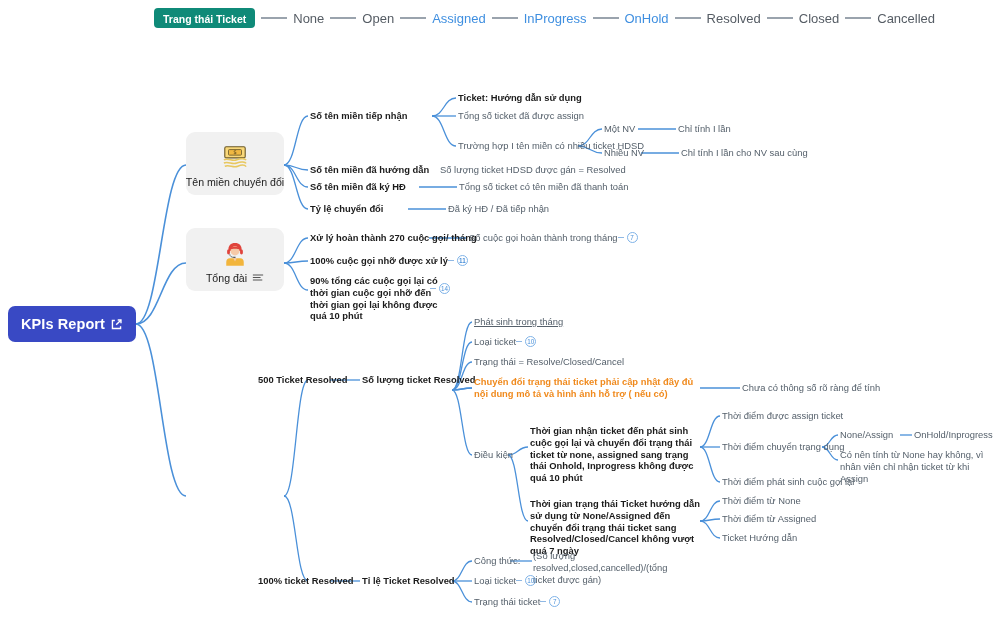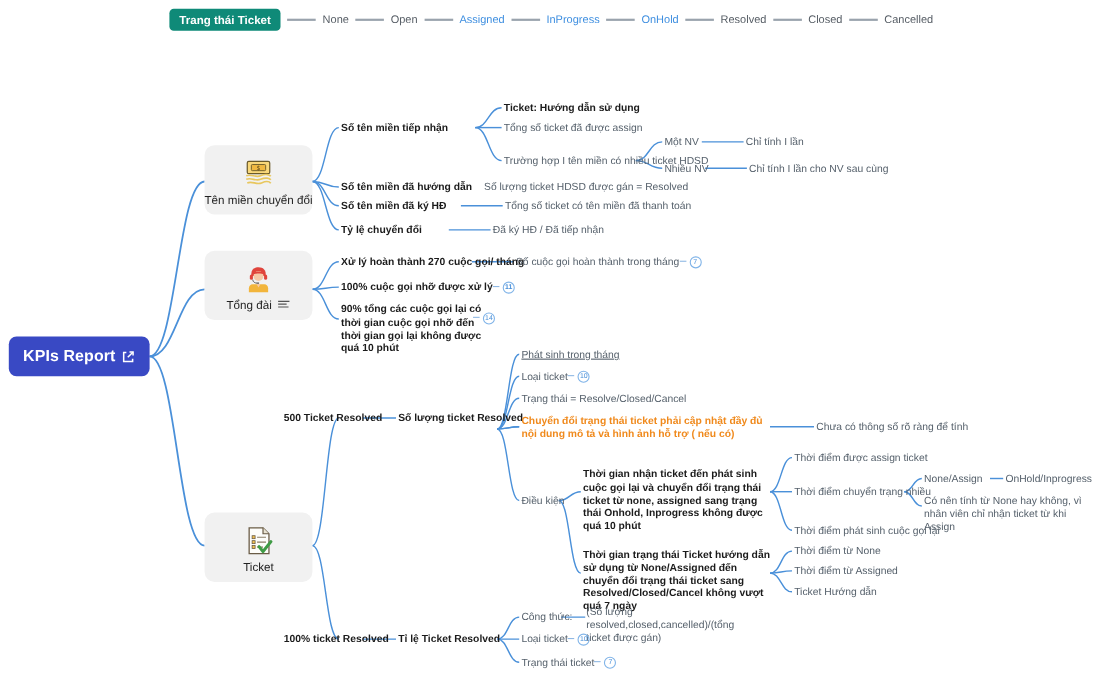--- a/index.html
+++ b/index.html
@@ -41,21 +41,21 @@
   .pill {
     background: #0f8a78;
     color: #fff;
     font-size: 10.5px;
     font-weight: bold;
     border-radius: 4px;
     padding: 5px 9px 3px;
     white-space: nowrap;
   }
   .dash { width: 26px; height: 1.4px; background: #9aa3ad; margin: 0 6px; }
-  .st { font-size: 10px; white-space: nowrap; }
+  .st { font-size: 13px; white-space: nowrap; }
   .st.grey { color: #555c64; }
   .st.blue { color: #3f8fe0; }
 
   
   .card {
     background: #f1f1f1;
     border-radius: 9px;
     width: 98px;
     display: flex; flex-direction: column;
     align-items: center; justify-content: center;
@@ -229,34 +229,20 @@
     <div class="cap">
       <span>Tổng đài</span>
       <span class="hamb">
         <svg viewBox="0 0 14 10" width="12" height="9" stroke="#555" stroke-width="1.2">
           <path d="M1 2h12M1 5h9M1 8h11"></path>
         </svg>
       </span>
     </div>
   </div>
 
-  <div class="node card" id="card-ticket">
-    <div class="ico">
-      <svg viewBox="0 0 30 30" width="27" height="27">
-        <path d="M5 2h14l6 6v20H5z" fill="#fdfdfa" stroke="#6a5c46" stroke-width="1.3"></path>
-        <path d="M19 2v6h6" fill="#e9e3d2" stroke="#6a5c46" stroke-width="1.2"></path>
-        <rect x="8" y="10" width="3" height="3" fill="#f2c14e" stroke="#6a5c46" stroke-width="0.8"></rect>
-        <rect x="8" y="15" width="3" height="3" fill="#f2c14e" stroke="#6a5c46" stroke-width="0.8"></rect>
-        <rect x="8" y="20" width="3" height="3" fill="#f2c14e" stroke="#6a5c46" stroke-width="0.8"></rect>
-        <path d="M13 11.5h9M13 16.5h9M13 21.5h6" stroke="#8a7d66" stroke-width="1.1"></path>
-        <path d="M15 21l4 5 8-10" stroke="#3f9b45" stroke-width="3.1" fill="none" stroke-linecap="round" stroke-linejoin="round"></path>
-      </svg>
-    </div>
-    <div class="cap">Ticket</div>
-  </div>
 
   <div class="lbl b" style="left:310px; top:110px;">Số tên miền tiếp nhận</div>
   <div class="lbl b" style="left:458px; top:92px;">Ticket: Hướng dẫn sử dụng</div>
   <div class="lbl g" style="left:458px; top:110px;">Tổng số ticket đã được assign</div>
   <div class="lbl g" style="left:458px; top:140px;">Trường hợp I tên miền có nhiều ticket HDSD</div>
   <div class="lbl g" style="left:604px; top:123px;">Một NV</div>
   <div class="lbl g" style="left:678px; top:123px;">Chỉ tính I lần</div>
   <div class="lbl g" style="left:604px; top:147px;">Nhiều NV</div>
   <div class="lbl g" style="left:681px; top:147px;">Chỉ tính I lần cho NV sau cùng</div>
 
@@ -289,21 +275,21 @@
   <div class="lbl g" style="left:474px; top:356px;">Trạng thái = Resolve/Closed/Cancel</div>
 
   <div class="lbl o wrap" style="left:474px; top:376px; width:228px;">Chuyển đổi trạng thái ticket phải cập nhật đầy đủ nội dung mô tả và hình ảnh hỗ trợ ( nếu có)</div>
   <div class="lbl g" style="left:742px; top:382px;">Chưa có thông số rõ ràng để tính</div>
 
   <div class="lbl g" style="left:474px; top:449px;">Điều kiện</div>
 
   <div class="lbl b wrap" style="left:530px; top:425px; width:172px;">Thời gian nhận ticket đến phát sinh cuộc gọi lại và chuyển đổi trạng thái ticket từ none, assigned sang trạng thái Onhold, Inprogress không được quá 10 phút</div>
 
   <div class="lbl g" style="left:722px; top:410px;">Thời điểm được assign ticket</div>
-  <div class="lbl g" style="left:722px; top:441px;">Thời điểm chuyển trạng nhiều</div>
+  <div class="lbl g" style="left:722px; top:441px;">Thời điểm chuyển trạng dụng</div>
   <div class="lbl g" style="left:840px; top:429px;">None/Assign</div>
   <div class="lbl g" style="left:914px; top:429px;">OnHold/Inprogress</div>
   <div class="lbl g wrap" style="left:840px; top:449px; width:152px;">Có nên tính từ None hay không, vì nhân viên chỉ nhận ticket từ khi Assign</div>
   <div class="lbl g" style="left:722px; top:476px;">Thời điểm phát sinh cuộc gọi lại</div>
 
   <div class="lbl b wrap" style="left:530px; top:498px; width:172px;">Thời gian trạng thái Ticket hướng dẫn sử dụng từ None/Assigned đến chuyển đổi trạng thái ticket sang Resolved/Closed/Cancel không vượt quá 7 ngày</div>
   <div class="lbl g" style="left:722px; top:495px;">Thời điểm từ None</div>
   <div class="lbl g" style="left:722px; top:513px;">Thời điểm từ Assigned</div>
   <div class="lbl g" style="left:722px; top:532px;">Ticket Hướng dẫn</div>
 

